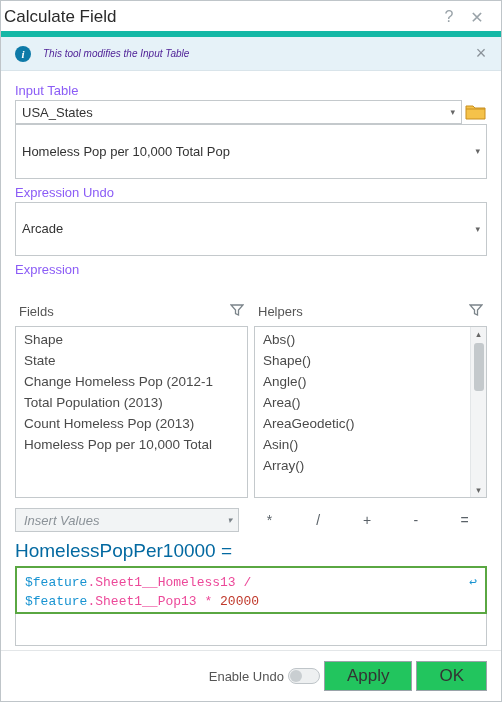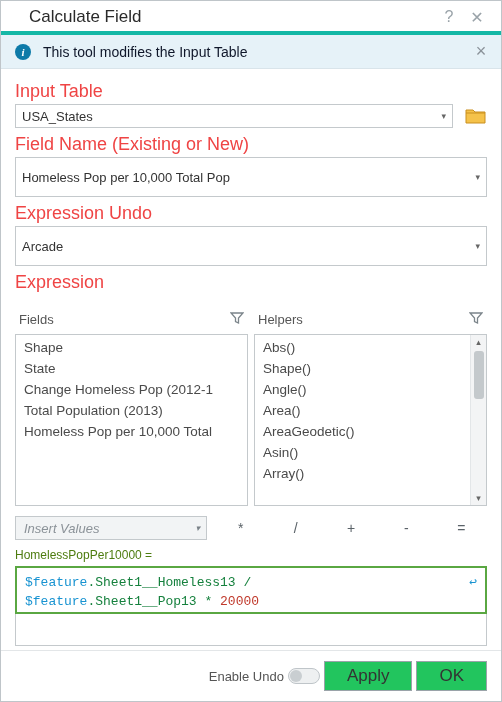--- a/index.html
+++ b/index.html
@@ -10,22 +10,22 @@
     background: #fff;
     width: 502px;
     height: 702px;
     border: 1px solid #bfc5c9;
     display: flex;
     flex-direction: column;
   }
   .titlebar {
     display: flex;
     align-items: center;
-    padding: 6px 10px 4px 28px;
-    border-bottom: 4px solid #14b8a6;
+    padding: 6px 10px 4px 3px;
+    border-bottom: 6px solid #14b8a6;
   }
   .titlebar-title {
     font-size: 17px;
     color: #2a2a2a;
     flex: 1;
   }
   .titlebar-icon {
     width: 28px;
     text-align: center;
     color: #9aa3a9;
@@ -44,31 +44,31 @@
     border-radius: 50%;
     background: #0d7aa8;
     color: #fff;
     font-size: 11px;
     font-weight: bold;
     display: flex; align-items: center; justify-content: center;
     margin-right: 12px;
     font-style: italic;
     font-family: Georgia, serif;
   }
-  .info-text { color: #0f172a; flex: 1; font-size: 14px; }
+  .info-text { color: #4c1d95; flex: 1; font-size: 10px; font-style: italic; }
   .info-close { color: #8a9299; font-size: 18px; cursor: pointer; width: 20px; text-align: center; }
   .content {
     padding: 6px 14px 4px 14px;
     flex: 1;
     overflow: hidden;
     display: flex;
     flex-direction: column;
   }
-  .field-label { color: #ef4444; font-size: 18px; margin-top: 6px; margin-bottom: 2px; }
-  .row { display: flex; align-items: center; gap: 12px; }
+  .field-label { color: #8b5cf6; font-size: 13px; margin-top: 6px; margin-bottom: 2px; }
+  .row { display: flex; align-items: center; gap: 3px; }
   .select {
     flex: 1;
     border: 1px solid #c4c9cc;
     background: #fff;
     height: 24px;
     display: flex;
     align-items: center;
     padding: 0 6px;
     position: relative;
     cursor: pointer;
@@ -82,21 +82,21 @@
     color: #666;
   }
   .folder-icon {
     width: 22px; height: 18px;
     cursor: pointer;
   }
   .folder-icon svg { display:block; }
   .dual-pane {
     display: flex;
     gap: 6px;
-    margin-top: 12px;
+    margin-top: 20px;
   }
   .pane {
     flex: 1;
     min-width: 0;
     display: flex;
     flex-direction: column;
   }
   .pane-header {
     display: flex;
     align-items: center;
@@ -150,56 +150,56 @@
   }
   .insert-values {
     border: 1px solid #c4c9cc;
     background: #f2f4f5;
     color: #8b9298;
     font-style: italic;
     height: 24px;
     display: flex;
     align-items: center;
     padding: 0 8px;
-    width: 192px;
+    width: 224px;
     position: relative;
     cursor: pointer;
   }
   .insert-values .caret { position:absolute; right:6px; font-size:9px; color:#7a8288; }
   .ops {
     display: flex;
     gap: 4px;
     flex: 1;
   }
   .op-btn {
     flex: 1;
     text-align: center;
     color: #5a6268;
     font-size: 14px;
     cursor: pointer;
     padding: 3px 0;
   }
   .assign-label {
-    color: #4d7c0f;
+    color: #0369a1;
     margin-top: 8px;
-    font-size: 12px;
+    font-size: 19px;
   }
   .code-box {
     border: 2px solid #5aa742;
     background: #fff;
     padding: 6px 8px;
     margin-top: 4px;
     font-family: Consolas, "Courier New", monospace;
     font-size: 13px;
     line-height: 1.45;
     position: relative;
     height: 48px;
   }
   .kw { color: #1893d1; }
-  .dot { color: #15803d; }
+  .dot { color: #ec4899; }
   .num { color: #c0392b; }
   .wrap-icon {
     position: absolute;
     right: 8px; top: 6px;
     color: #1893d1;
     font-size: 13px;
   }
   .code-post {
     border: 1px solid #c4c9cc;
     border-top: none;
@@ -262,21 +262,20 @@
       <span class="caret">▾</span>
     </div>
     <div class="folder-icon">
       <svg viewBox="0 0 22 18" width="22" height="18">
         <path d="M1 3 h7 l2 2 h10 v11 h-19 z" fill="#f5c24a" stroke="#c98f1e" stroke-width="1"></path>
         <path d="M1 6 h19" stroke="#c98f1e" stroke-width="1"></path>
       </svg>
     </div>
   </div>
 
-  <div class="field-label">Field Name (Existing or New)</div>
   <div class="select">
     <span>Homeless Pop per 10,000 Total Pop</span>
     <span class="caret">▾</span>
   </div>
 
   <div class="field-label">Expression Undo</div>
   <div class="select">
     <span>Arcade</span>
     <span class="caret">▾</span>
   </div>
@@ -292,20 +291,21 @@
               <path d="M1 2 h12 l-4.5 5 v5 l-3 -1.5 v-3.5 z" fill="none" stroke="#7b848a" stroke-width="1.3"></path>
             </svg>
         </span>
       </div>
       <div class="listbox">
         <div class="items">
           <div class="item">Shape</div>
           <div class="item">State</div>
           <div class="item">Change Homeless Pop (2012-1</div>
           <div class="item">Total Population (2013)</div>
+          <div class="item">Count Homeless Pop (2013)</div>
           <div class="item">Homeless Pop per 10,000 Total</div>
         </div>
       </div>
     </div>
     <div class="pane">
       <div class="pane-header">
         <span>Helpers</span>
         <span class="filter-icon">
           <svg width="14" height="14" viewBox="0 0 14 14">
               <path d="M1 2 h12 l-4.5 5 v5 l-3 -1.5 v-3.5 z" fill="none" stroke="#7b848a" stroke-width="1.3"></path>

